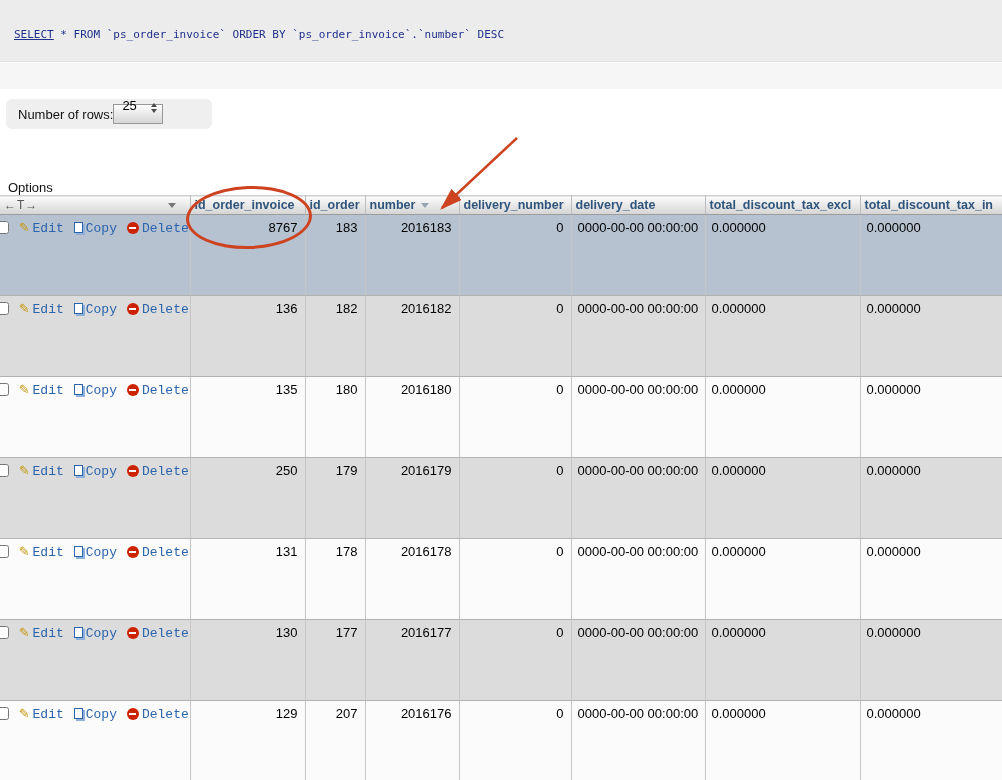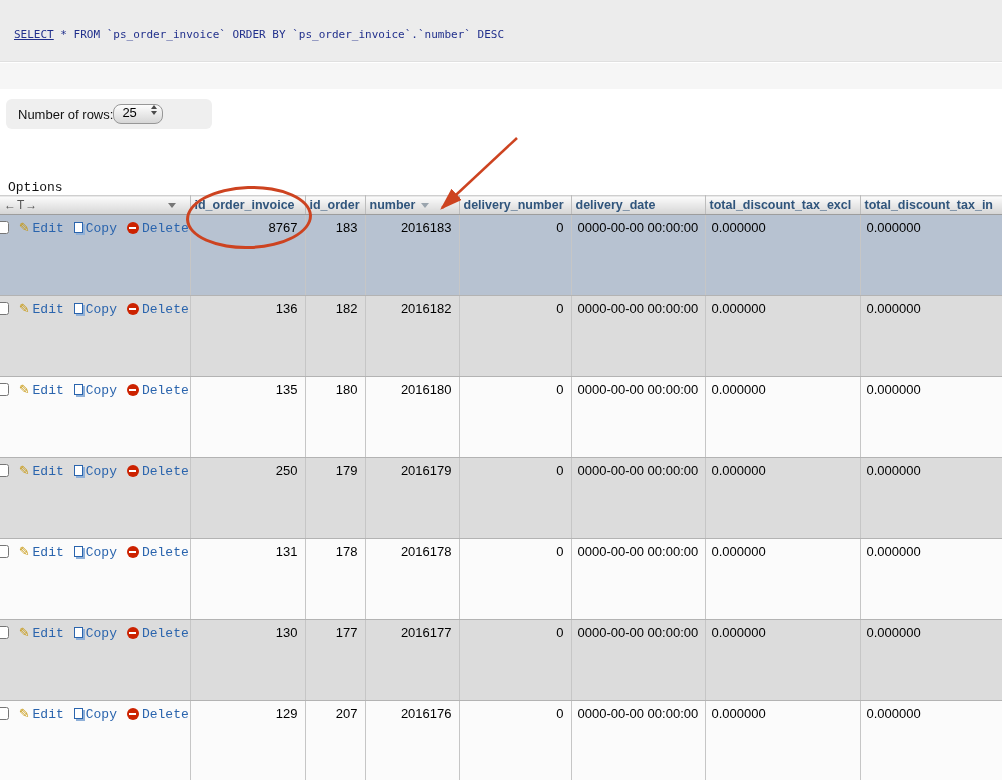--- a/index.html
+++ b/index.html
@@ -12,33 +12,33 @@
 
   
   .band-top { position:absolute; left:0; top:0; width:1002px; height:62px; background:#ececec; border-bottom:1px solid #e0e0e0; }
   .band-sub { position:absolute; left:0; top:63px; width:1002px; height:26px; background:#f6f6f6; }
   .sql-line { position:absolute; left:14px; top:28px; font-family:"DejaVu Sans Mono", monospace; font-size:11px; color:#21308c; white-space:pre; }
   .sql-line a { color:#21308c; text-decoration:underline; cursor:pointer; }
 
   
   .rows-pill { position:absolute; left:6px; top:99px; width:206px; height:30px; background:#efefef; border-radius:6px; display:flex; align-items:center; padding:0 8px 0 12px; }
   .rows-pill .lbl { margin-right:0; color:#111; }
-  .sel-mac { display:inline-flex; align-items:flex-start; justify-content:space-between; width:50px; height:20px;
-    background:linear-gradient(#fdfdfd,#d6d6d6); border:1px solid #979797; border-radius:8px; padding:0 5px 10px 8px; cursor:pointer; }
+  .sel-mac { display:inline-flex; align-items:flex-end; justify-content:space-between; width:50px; height:20px;
+    background:linear-gradient(#fdfdfd,#d6d6d6); border:1px solid #979797; border-radius:0; padding:0 5px 10px 8px; cursor:pointer; }
   .arrows { display:flex; flex-direction:column; gap:2px; margin-left:4px; }
   .tri-up { width:0; height:0; border-left:3.5px solid transparent; border-right:3.5px solid transparent; border-bottom:4px solid #4a4a4a; }
   .tri-dn { width:0; height:0; border-left:3.5px solid transparent; border-right:3.5px solid transparent; border-top:4px solid #4a4a4a; }
 
   .sort-row { position:absolute; left:0; top:138px; height:24px; display:flex; align-items:center; }
   .sort-row .lbl { color:#111; margin-right:6px; }
   .sel-wide { display:inline-flex; align-items:center; width:158px; height:22px; background:#fff;
     border:1px solid #ababab; border-radius:3px; padding:0 5px 0 7px; cursor:pointer; }
   .sel-wide .val { flex:1; }
 
-  .options-lbl { position:absolute; left:8px; top:180px; color:#111; cursor:pointer;font-family:Liberation Mono, monospace; }
+  .options-lbl { position:absolute; left:8px; top:180px; color:#111; cursor:pointer; }
 
   
   .table-wrap { position:absolute; left:0; top:195px; width:1002px; overflow:hidden; }
   table { border-collapse:collapse; table-layout:fixed; width:1032px; }
   col.c-act { width:190px; } col.c-idoi { width:115px; } col.c-ido { width:60px; }
   col.c-num { width:94px; } col.c-dn { width:112px; } col.c-dd { width:134px; }
   col.c-tde { width:155px; } col.c-tdi { width:172px; }
 
   th { height:19px; background:linear-gradient(#fcfcfc,#d4d4d4); border-top:1px solid #cfcfcf;
     border-bottom:1px solid #9d9d9d; border-right:1px solid #bdbdbd;

